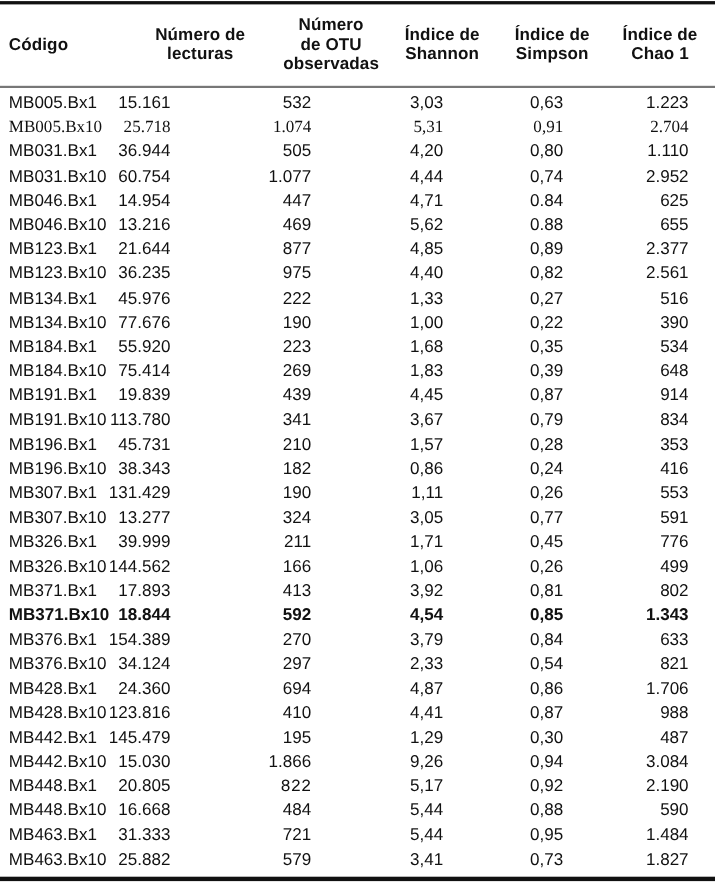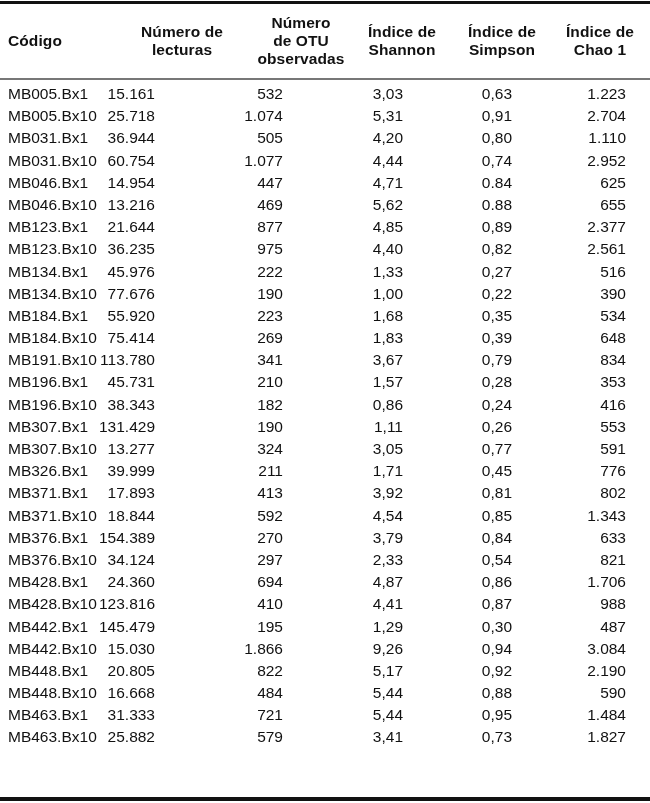--- a/index.html
+++ b/index.html
@@ -72,21 +72,21 @@
           <td colspan="6" style="position: relative; height: 24px;">
             <span style="position: absolute; bottom: 0px; line-height: 22px; left: 8px;">MB005.Bx1</span>
             <span style="position: absolute; bottom: 0px; line-height: 22px; right: 495px;">15.161</span>
             <span style="position: absolute; bottom: 0px; line-height: 22px; right: 367px;">532</span>
             <span style="position: absolute; bottom: 0px; line-height: 22px; right: 247px;">3,03</span>
             <span style="position: absolute; bottom: 0px; line-height: 22px; right: 138px;">0,63</span>
             <span style="position: absolute; bottom: 0px; line-height: 22px; right: 24px;">1.223</span>
           </td>
         </tr>
         <tr>
-          <td colspan="6" style="position: relative; height: 22.2px;">
+          <td colspan="6" style="position: relative; height: 22.2px; font-family: Liberation Serif, serif;">
             <span style="position: absolute; bottom: 0px; line-height: 22px; left: 8px;">MB005.Bx10</span>
             <span style="position: absolute; bottom: 0px; line-height: 22px; right: 495px;">25.718</span>
             <span style="position: absolute; bottom: 0px; line-height: 22px; right: 367px;">1.074</span>
             <span style="position: absolute; bottom: 0px; line-height: 22px; right: 247px; margin-top: 46px;">5,31</span>
             <span style="position: absolute; bottom: 0px; line-height: 22px; right: 138px;">0,91</span>
             <span style="position: absolute; bottom: 0px; line-height: 22px; right: 24px;">2.704</span>
           </td>
         </tr>
         <tr>
           <td colspan="6" style="position: relative; height: 22.2px;">
@@ -183,20 +183,30 @@
             <span style="position: absolute; bottom: 0px; line-height: 22px; left: 8px;">MB184.Bx10</span>
             <span style="position: absolute; bottom: 0px; line-height: 22px; right: 495px;">75.414</span>
             <span style="position: absolute; bottom: 0px; line-height: 22px; right: 367px;">269</span>
             <span style="position: absolute; bottom: 0px; line-height: 22px; right: 247px;">1,83</span>
             <span style="position: absolute; bottom: 0px; line-height: 22px; right: 138px;">0,39</span>
             <span style="position: absolute; bottom: 0px; line-height: 22px; right: 24px;">648</span>
           </td>
         </tr>
         <tr>
           <td colspan="6" style="position: relative; height: 22.2px;">
+            <span style="position: absolute; bottom: 0px; line-height: 22px; left: 8px;">MB191.Bx1</span>
+            <span style="position: absolute; bottom: 0px; line-height: 22px; right: 495px;">19.839</span>
+            <span style="position: absolute; bottom: 0px; line-height: 22px; right: 367px;">439</span>
+            <span style="position: absolute; bottom: 0px; line-height: 22px; right: 247px;">4,45</span>
+            <span style="position: absolute; bottom: 0px; line-height: 22px; right: 138px;">0,87</span>
+            <span style="position: absolute; bottom: 0px; line-height: 22px; right: 24px;">914</span>
+          </td>
+        </tr>
+        <tr>
+          <td colspan="6" style="position: relative; height: 22.2px;">
             <span style="position: absolute; bottom: 0px; line-height: 22px; left: 8px;">MB191.Bx10</span>
             <span style="position: absolute; bottom: 0px; line-height: 22px; right: 495px;">113.780</span>
             <span style="position: absolute; bottom: 0px; line-height: 22px; right: 367px;">341</span>
             <span style="position: absolute; bottom: 0px; line-height: 22px; right: 247px;">3,67</span>
             <span style="position: absolute; bottom: 0px; line-height: 22px; right: 138px;">0,79</span>
             <span style="position: absolute; bottom: 0px; line-height: 22px; right: 24px;">834</span>
           </td>
         </tr>
         <tr>
           <td colspan="6" style="position: relative; height: 22.2px;">
@@ -243,30 +253,40 @@
             <span style="position: absolute; bottom: 0px; line-height: 22px; left: 8px;">MB326.Bx1</span>
             <span style="position: absolute; bottom: 0px; line-height: 22px; right: 495px;">39.999</span>
             <span style="position: absolute; bottom: 0px; line-height: 22px; right: 367px;">211</span>
             <span style="position: absolute; bottom: 0px; line-height: 22px; right: 247px;">1,71</span>
             <span style="position: absolute; bottom: 0px; line-height: 22px; right: 138px;">0,45</span>
             <span style="position: absolute; bottom: 0px; line-height: 22px; right: 24px;">776</span>
           </td>
         </tr>
         <tr>
           <td colspan="6" style="position: relative; height: 22.2px;">
+            <span style="position: absolute; bottom: 0px; line-height: 22px; left: 8px;">MB326.Bx10</span>
+            <span style="position: absolute; bottom: 0px; line-height: 22px; right: 495px;">144.562</span>
+            <span style="position: absolute; bottom: 0px; line-height: 22px; right: 367px;">166</span>
+            <span style="position: absolute; bottom: 0px; line-height: 22px; right: 247px;">1,06</span>
+            <span style="position: absolute; bottom: 0px; line-height: 22px; right: 138px;">0,26</span>
+            <span style="position: absolute; bottom: 0px; line-height: 22px; right: 24px;">499</span>
+          </td>
+        </tr>
+        <tr>
+          <td colspan="6" style="position: relative; height: 22.2px;">
             <span style="position: absolute; bottom: 0px; line-height: 22px; left: 8px;">MB371.Bx1</span>
             <span style="position: absolute; bottom: 0px; line-height: 22px; right: 495px;">17.893</span>
             <span style="position: absolute; bottom: 0px; line-height: 22px; right: 367px;">413</span>
             <span style="position: absolute; bottom: 0px; line-height: 22px; right: 247px;">3,92</span>
             <span style="position: absolute; bottom: 0px; line-height: 22px; right: 138px;">0,81</span>
             <span style="position: absolute; bottom: 0px; line-height: 22px; right: 24px;">802</span>
           </td>
         </tr>
         <tr>
-          <td colspan="6" style="position: relative; height: 22.2px;">
+          <td colspan="6" style="position: relative; height: 22.2px; font-weight: bold;">
             <span style="position: absolute; bottom: 0px; line-height: 22px; left: 8px;">MB371.Bx10</span>
             <span style="position: absolute; bottom: 0px; line-height: 22px; right: 495px;">18.844</span>
             <span style="position: absolute; bottom: 0px; line-height: 22px; right: 367px;">592</span>
             <span style="position: absolute; bottom: 0px; line-height: 22px; right: 247px;">4,54</span>
             <span style="position: absolute; bottom: 0px; line-height: 22px; right: 138px;">0,85</span>
             <span style="position: absolute; bottom: 0px; line-height: 22px; right: 24px;">1.343</span>
           </td>
         </tr>
         <tr>
           <td colspan="6" style="position: relative; height: 22.2px;">
@@ -325,21 +345,21 @@
             <span style="position: absolute; bottom: 0px; line-height: 22px; right: 367px; margin-left: 42px;">1.866</span>
             <span style="position: absolute; bottom: 0px; line-height: 22px; right: 247px;">9,26</span>
             <span style="position: absolute; bottom: 0px; line-height: 22px; right: 138px;">0,94</span>
             <span style="position: absolute; bottom: 0px; line-height: 22px; right: 24px;">3.084</span>
           </td>
         </tr>
         <tr>
           <td colspan="6" style="position: relative; height: 22.2px;">
             <span style="position: absolute; bottom: 0px; line-height: 22px; left: 8px;">MB448.Bx1</span>
             <span style="position: absolute; bottom: 0px; line-height: 22px; right: 495px;">20.805</span>
-            <span style="position: absolute; bottom: 0px; line-height: 22px; right: 367px;">822</span>
+            <span style="position: absolute; bottom: 0px; line-height: 22px; right: 367px; font-family: Liberation Mono, monospace;">822</span>
             <span style="position: absolute; bottom: 0px; line-height: 22px; right: 247px;">5,17</span>
             <span style="position: absolute; bottom: 0px; line-height: 22px; right: 138px;">0,92</span>
             <span style="position: absolute; bottom: 0px; line-height: 22px; right: 24px;">2.190</span>
           </td>
         </tr>
         <tr>
           <td colspan="6" style="position: relative; height: 22.2px;">
             <span style="position: absolute; bottom: 0px; line-height: 22px; left: 8px;">MB448.Bx10</span>
             <span style="position: absolute; bottom: 0px; line-height: 22px; right: 495px;">16.668</span>
             <span style="position: absolute; bottom: 0px; line-height: 22px; right: 367px;">484</span>

